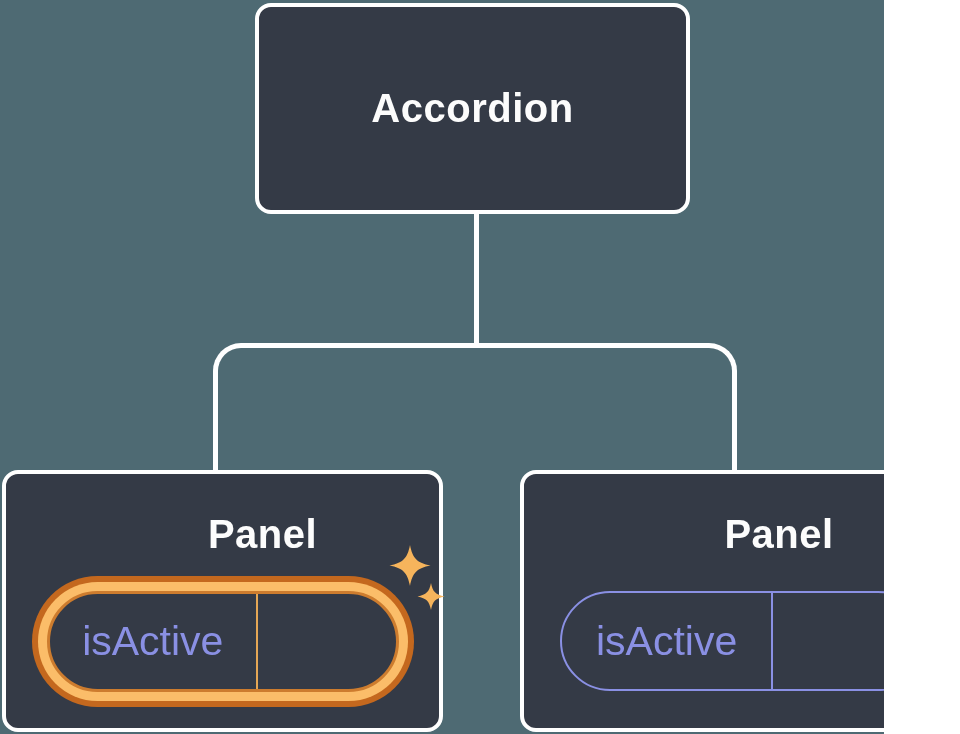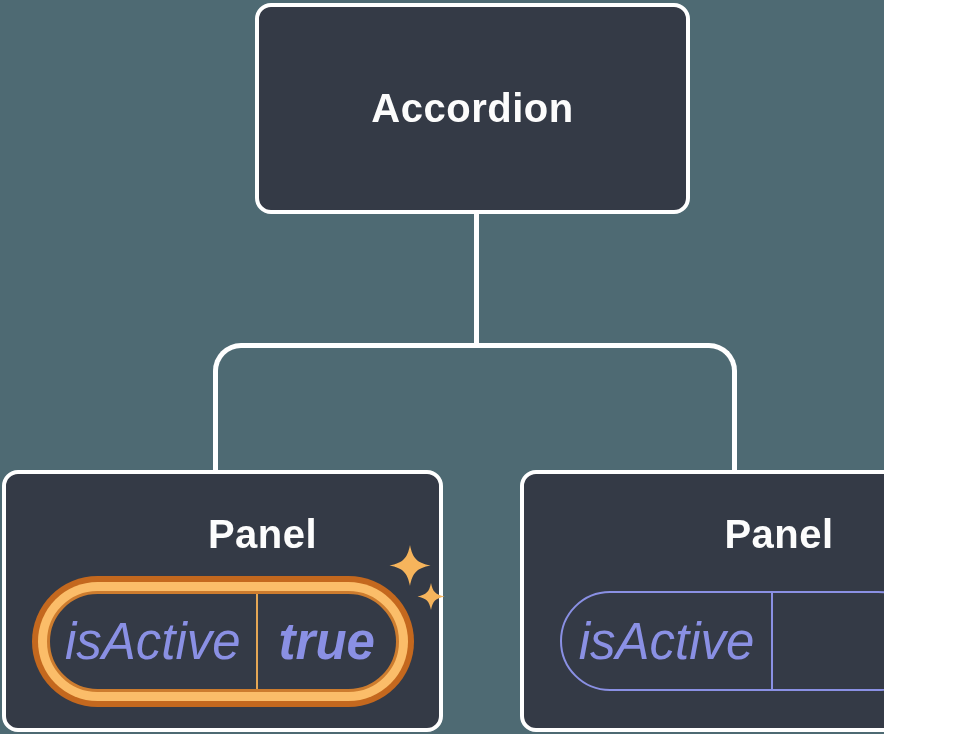--- a/index.html
+++ b/index.html
@@ -27,21 +27,21 @@
   .panel-title{position:absolute;top:38px;left:0;width:100%;text-align:center;
     color:var(--title-text);font-size:40px;font-weight:700;letter-spacing:.5px;margin-left:40px;}
 
   
   .pill{position:absolute;display:flex;align-items:stretch;border-radius:60px;background:var(--node-fill);}
   .pill-highlighted{left:41px;top:117px;width:352px;height:101px;
     border:3px solid var(--pill-border-orange);
     box-shadow:0 0 0 9px var(--ring-gold),0 0 0 15px var(--ring-orange);}
   .pill-plain{left:36px;top:117px;width:368px;height:100px;border:2px solid var(--prop-purple);}
   .cell{display:flex;align-items:center;justify-content:center;
-    color:var(--prop-purple);font-size:51px;font-style:italic;}
+    color:var(--prop-purple);font-size:41px;}
   .pill-highlighted .cell-name{flex:0 0 60%;border-right:2px solid var(--divider-gold);}
   .pill-plain .cell-name{flex:0 0 58%;border-right:2px solid var(--prop-purple);}
   .cell-value{flex:1 1 auto;}
   .cell-value.bold{font-weight:700;}
 
   .sparkles{position:absolute;left:366px;top:56px;width:84px;height:84px;}
 </style>
 </head>
 <body>
 
@@ -52,21 +52,20 @@
 
   <div class="node node-root">
     <span class="node-title">Accordion</span>
   </div>
 
   <div class="node node-panel-left">
     <div class="panel-title">Panel</div>
 
     <div class="pill pill-highlighted">
       <div class="cell cell-name">isActive</div>
-      <div class="cell cell-value bold">true</div>
     </div>
 
     <svg class="sparkles" viewBox="0 0 84 84" xmlns="http://www.w3.org/2000/svg" aria-hidden="true">
       <path fill="#f6b45c" d="M38 15 C 40.6 28.4, 45.1 32.9, 58.5 35.5
                C 45.1 38.1, 40.6 42.6, 38 56
                C 35.4 42.6, 30.9 38.1, 17.5 35.5
                C 30.9 32.9, 35.4 28.4, 38 15 Z"></path>
       <path fill="#f6b45c" d="M59 53 C 60.7 61.8, 63.6 64.7, 72.5 66.5
                C 63.6 68.3, 60.7 71.2, 59 80
                C 57.3 71.2, 54.4 68.3, 45.5 66.5

